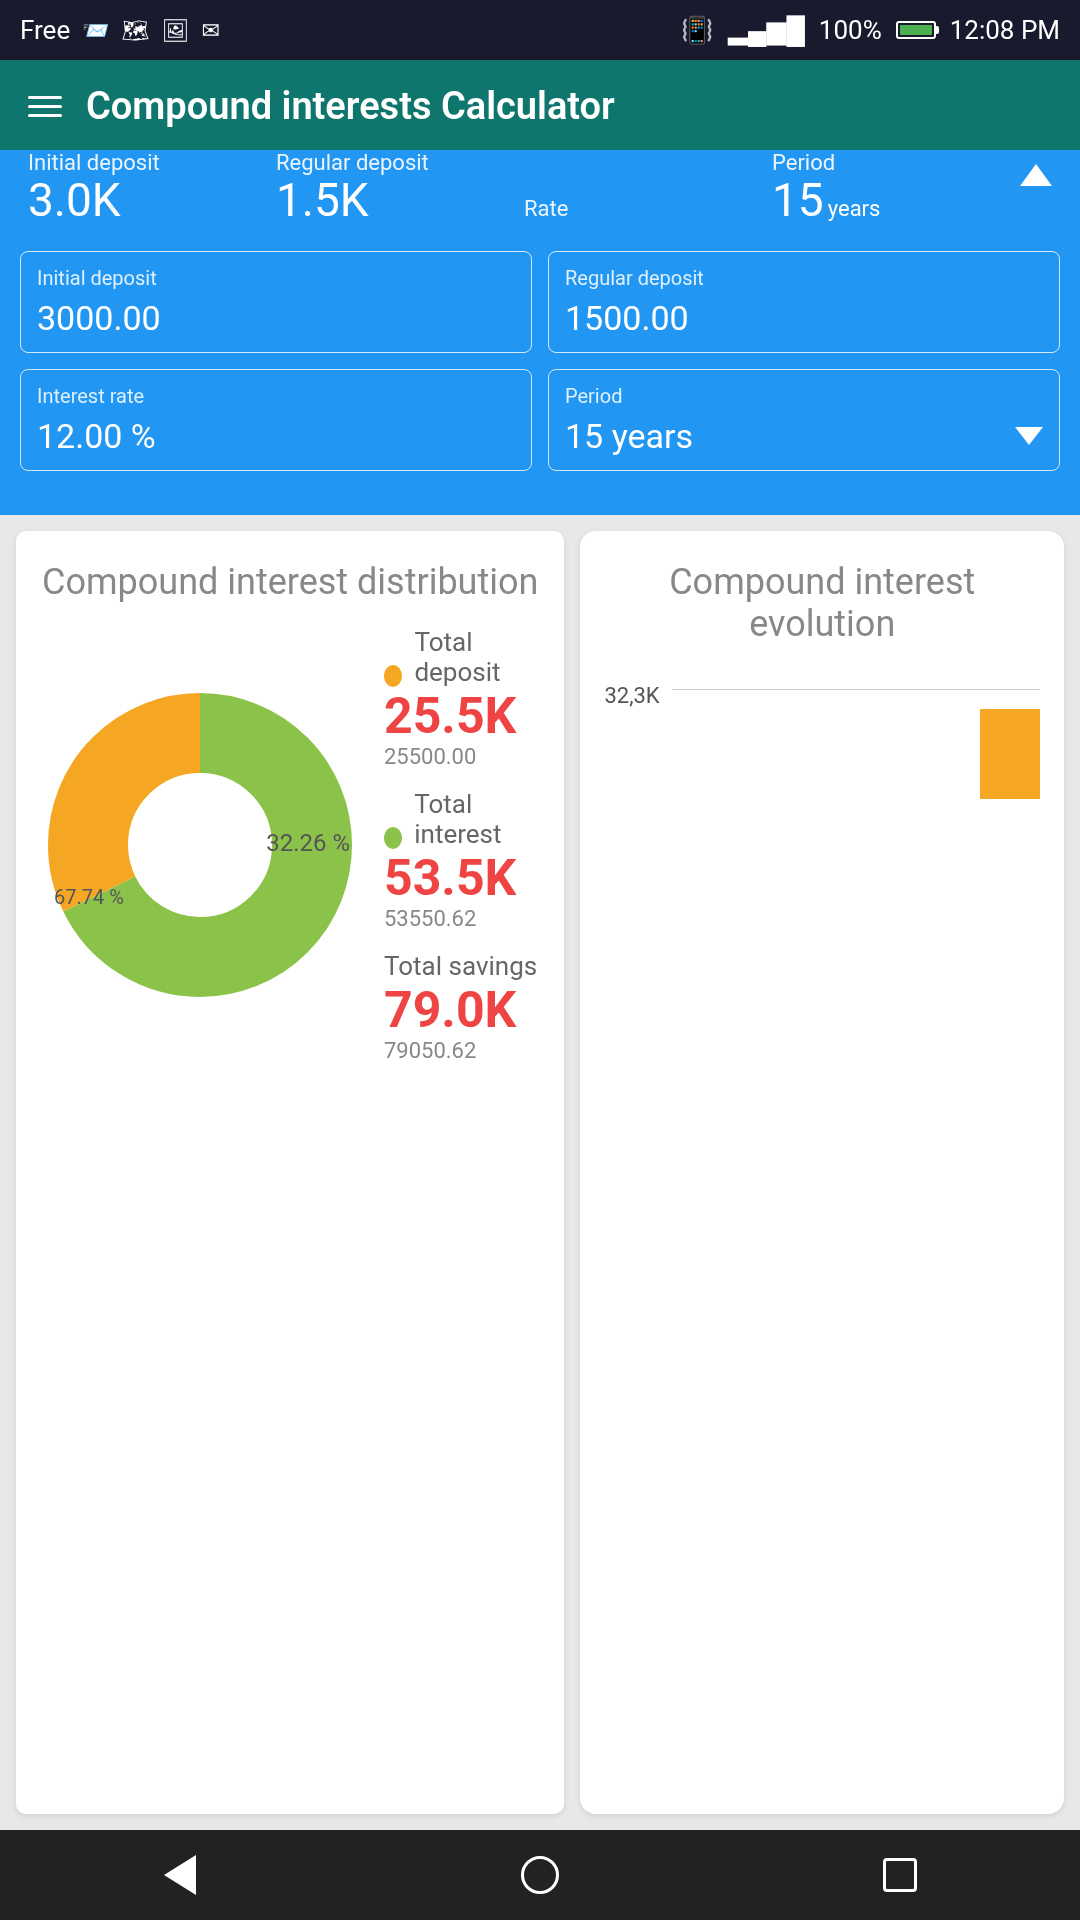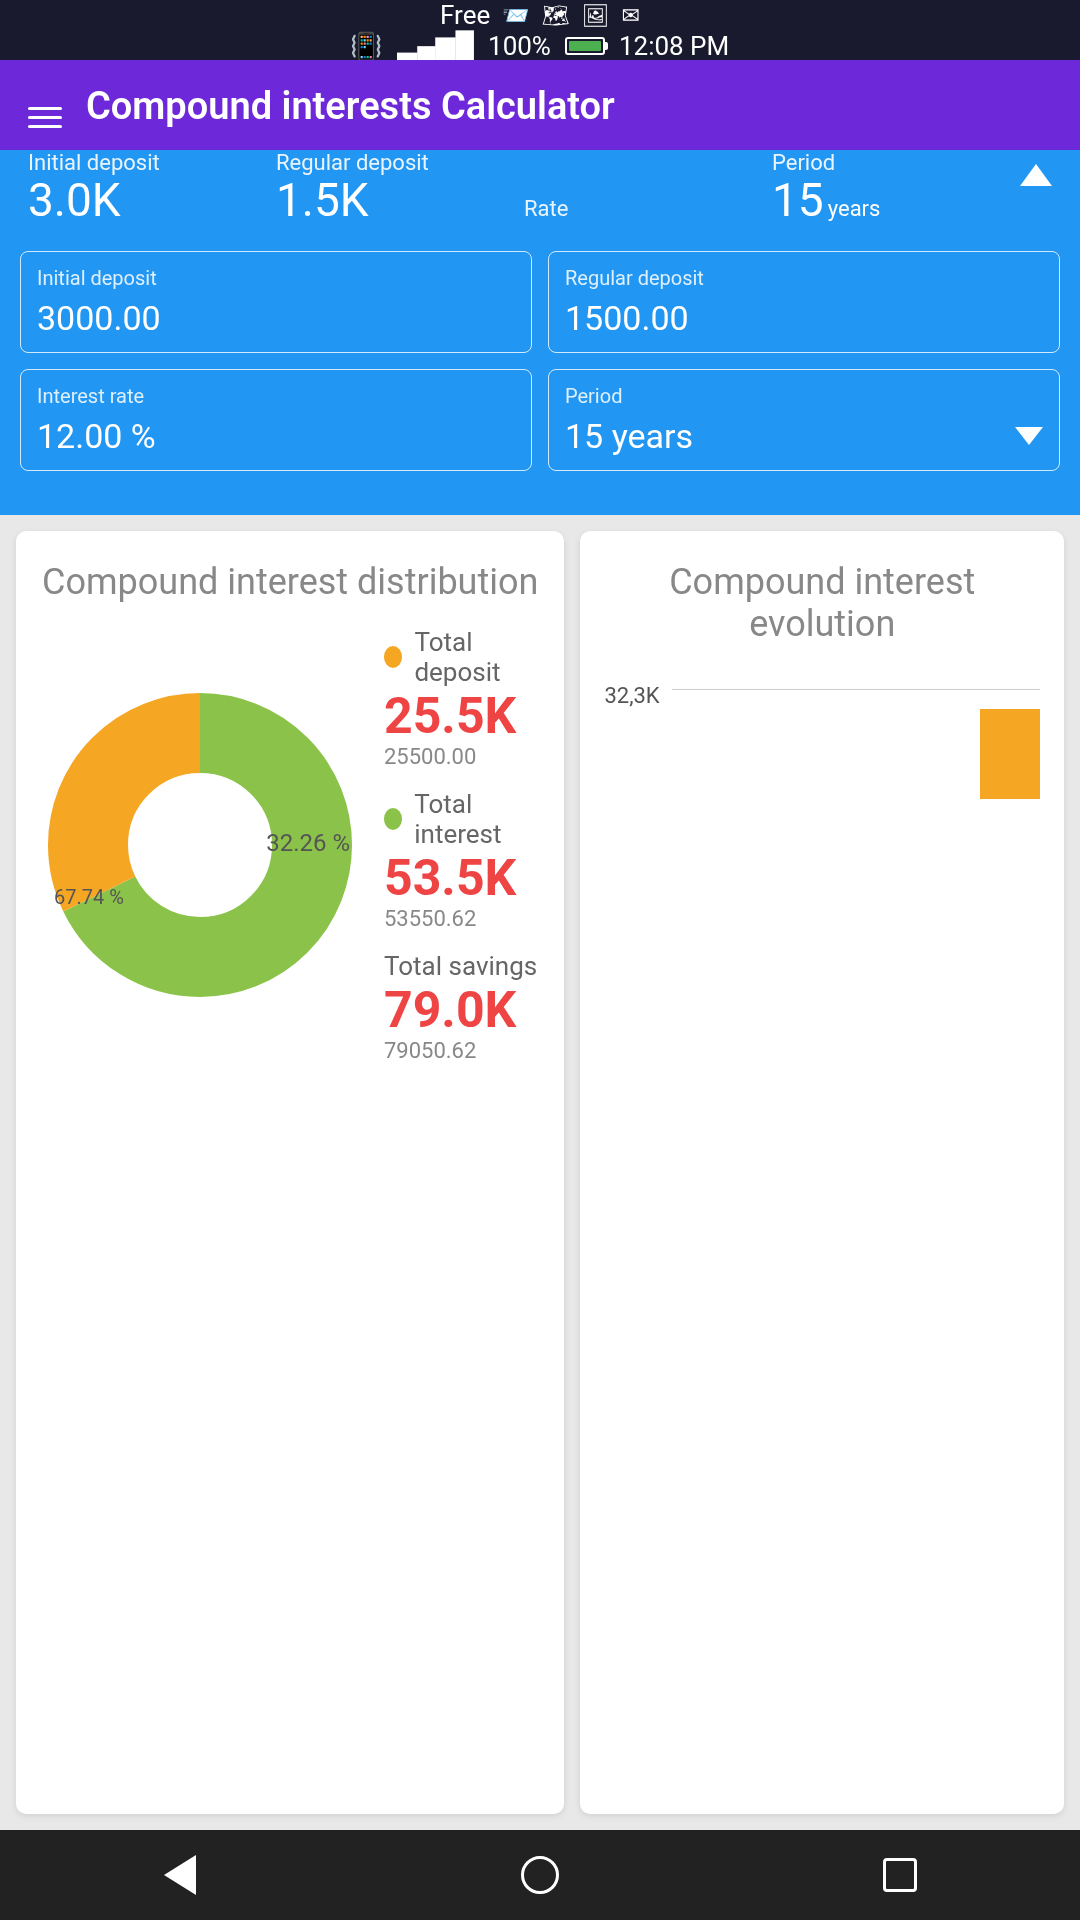--- a/index.html
+++ b/index.html
@@ -16,21 +16,20 @@
     
     .status-bar {
       background: #1a1a2e;
       color: white;
       height: 60px;
       display: flex;
       align-items: center;
       justify-content: space-between;
       padding: 0 20px;
       font-size: 26px;
-      flex-direction: column;
     }
     .status-left { display: flex; align-items: center; gap: 12px; }
     .status-right { display: flex; align-items: center; gap: 14px; }
     .status-icon { font-size: 22px; }
     .battery-bar {
       width: 40px; height: 18px; border: 2px solid white; border-radius: 3px;
       position: relative; display: inline-block;
     }
     .battery-bar::before {
       content: '';
@@ -41,25 +40,25 @@
     .battery-bar::after {
       content: '';
       position: absolute; right: -5px; top: 50%;
       transform: translateY(-50%);
       width: 4px; height: 8px;
       background: white; border-radius: 0 2px 2px 0;
     }
 
     
     .app-header {
-      background: #6d28d9;
+      background: #0f766e;
       color: white;
       padding: 24px 28px 22px;
       display: flex;
-      align-items: flex-end;
+      align-items: center;
       gap: 24px;
     }
     .hamburger { display: flex; flex-direction: column; gap: 6px; cursor: pointer; }
     .hamburger span { width: 34px; height: 3px; background: white; border-radius: 2px; }
     .app-title { font-size: 38px; font-weight: 600; }
 
     
     .summary-section {
       background: #2196f3;
       color: white;
@@ -205,21 +204,21 @@
     
     .legend {
       flex: 1;
       display: flex;
       flex-direction: column;
       gap: 20px;
     }
     .legend-item {}
     .legend-header {
       display: flex;
-      align-items: center;
+      align-items: flex-end;
       gap: 12px;
       margin-bottom: 2px;
     }
     .legend-dot {
       width: 22px;
       height: 22px;
       border-radius: 50%;
     }
     .legend-item-label {
       font-size: 26px;
@@ -237,21 +236,21 @@
     }
     .legend-savings-label {
       font-size: 26px;
       color: #666;
       margin-bottom: 2px;
     }
 
     
     .evolution-card {
       background: white;
-      border-radius: 10px;
+      border-radius: 16px;
       padding: 30px 24px 0;
       box-shadow: 0 2px 6px rgba(0,0,0,0.1);
       min-height: 220px;
       overflow: hidden;
     }
     .evolution-chart-area {
       display: flex;
       align-items: flex-end;
       padding-top: 10px;
       position: relative;

